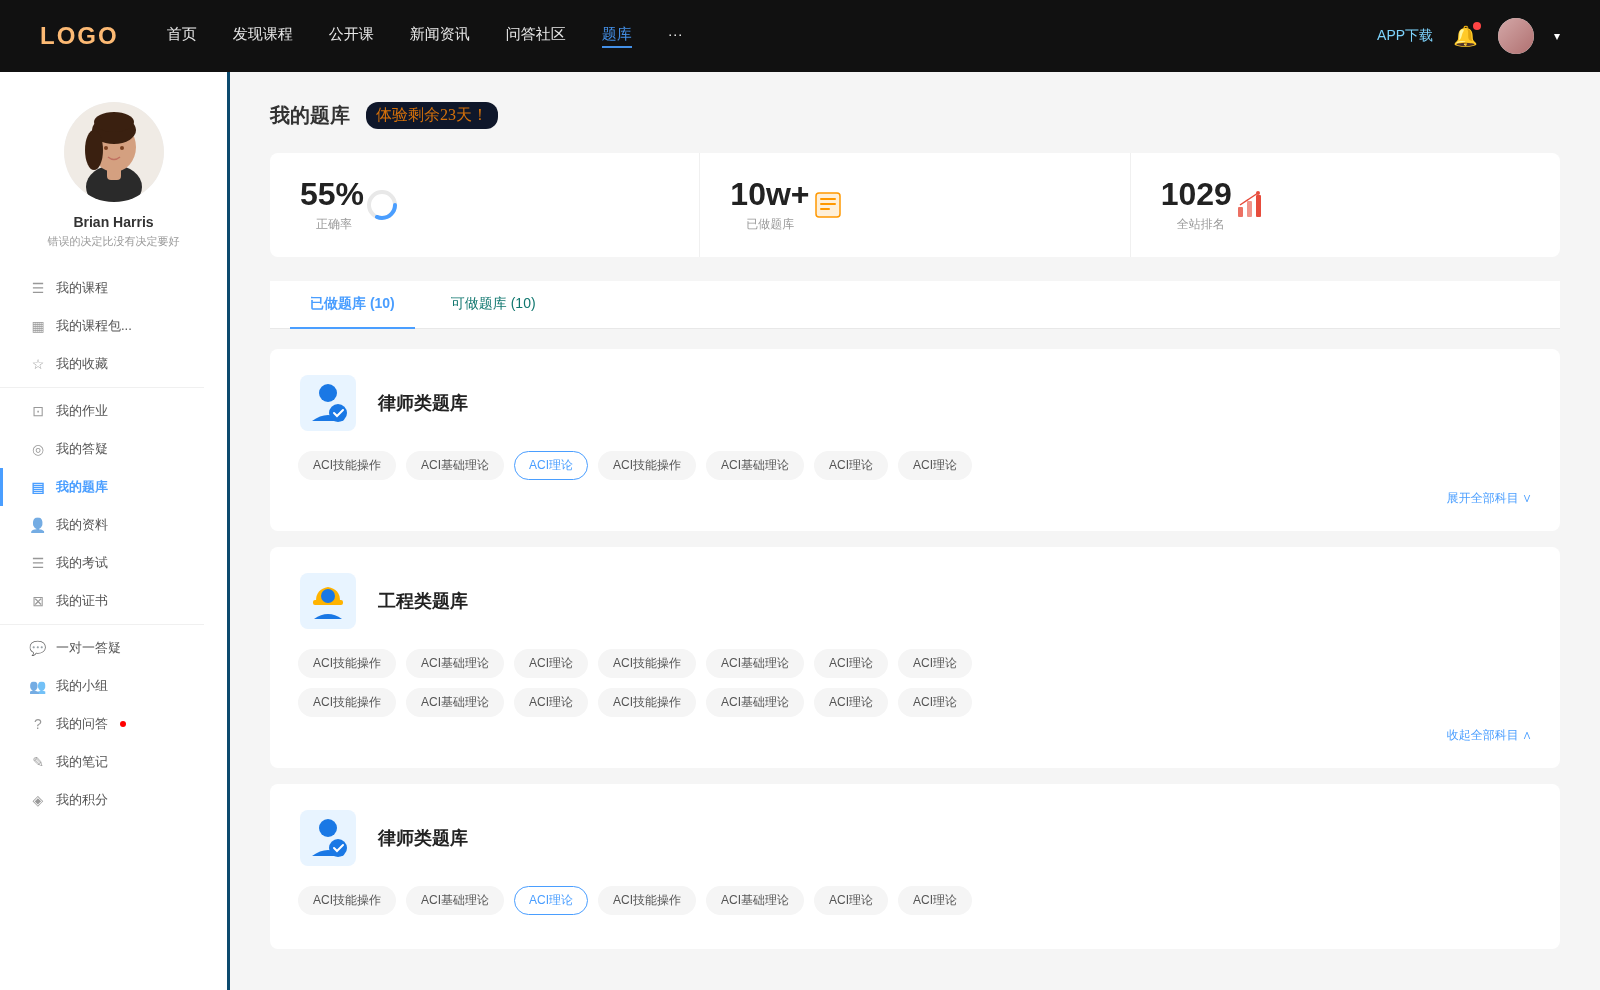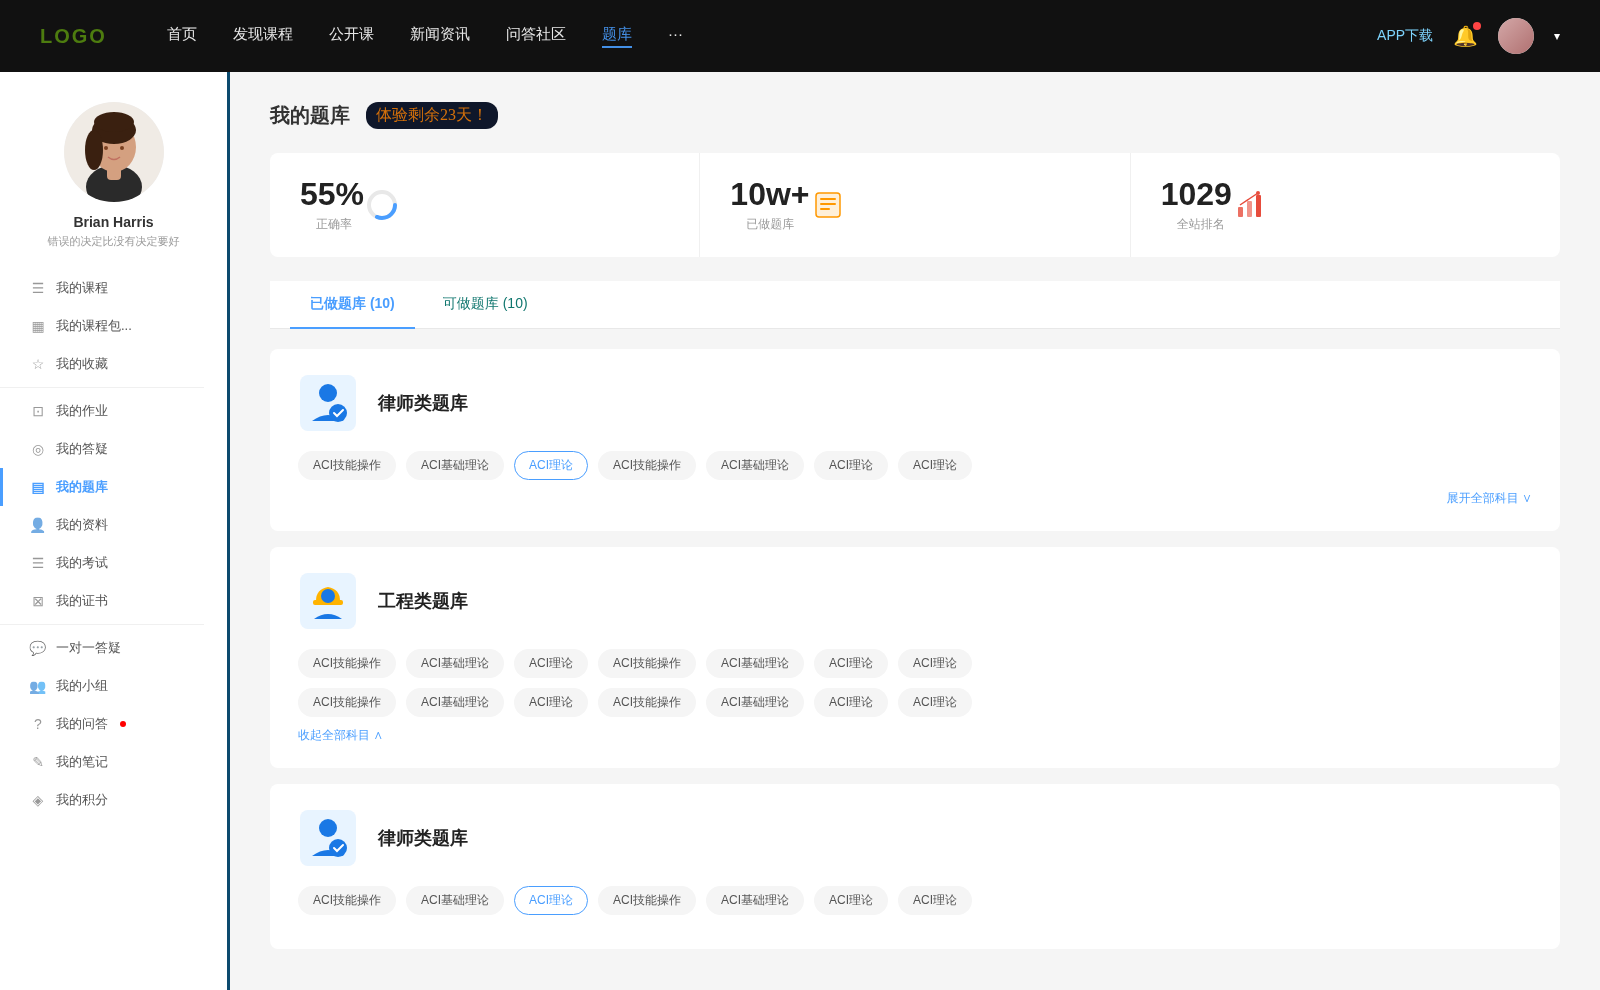--- a/index.html
+++ b/index.html
@@ -8,24 +8,24 @@
     
     .navbar {
       background: #111;
       height: 72px;
       display: flex;
       align-items: center;
       padding: 0 40px;
       color: #fff;
     }
     .navbar-logo {
-      font-size: 20px;
+      font-size: 24px;
       font-weight: 900;
-      color: #4d7c0f;
-      margin-right: 60px;
+      color: #fdba74;
+      margin-right: 48px;
       letter-spacing: 2px;
     }
     .navbar-nav {
       display: flex;
       gap: 36px;
       flex: 1;
     }
     .navbar-nav a {
       color: #fff;
       text-decoration: none;
@@ -231,21 +231,21 @@
       height: 36px;
       display: flex;
       align-items: center;
       justify-content: center;
       font-size: 22px;
     }
 
     
     .tabs-row {
       display: flex;
-      gap: 8px;
+      gap: 16px;
       margin-bottom: 20px;
       border-bottom: 1px solid #e8e8e8;
       background: #fff;
       padding: 0 20px;
     }
     .tab-item {
       padding: 14px 20px;
       font-size: 14px;
       color: #0f766e;
       cursor: pointer;
@@ -304,21 +304,21 @@
       background: #fff;
     }
     .expand-link {
       text-align: right;
       font-size: 12px;
       color: #4a9eff;
       cursor: pointer;
       margin-top: 8px;
     }
     .collapse-link {
-      text-align: left;
+      text-align: right;
       font-size: 12px;
       color: #4a9eff;
       cursor: pointer;
       margin-top: 8px;
     }
   </style>
 </head>
 <body>
 
 <nav class="navbar">

